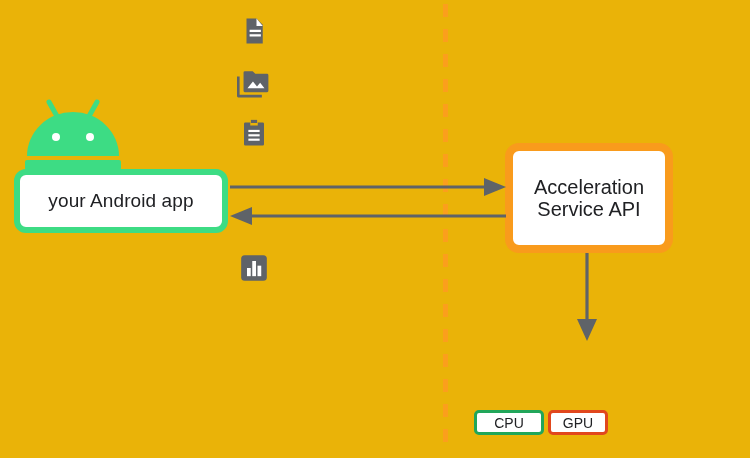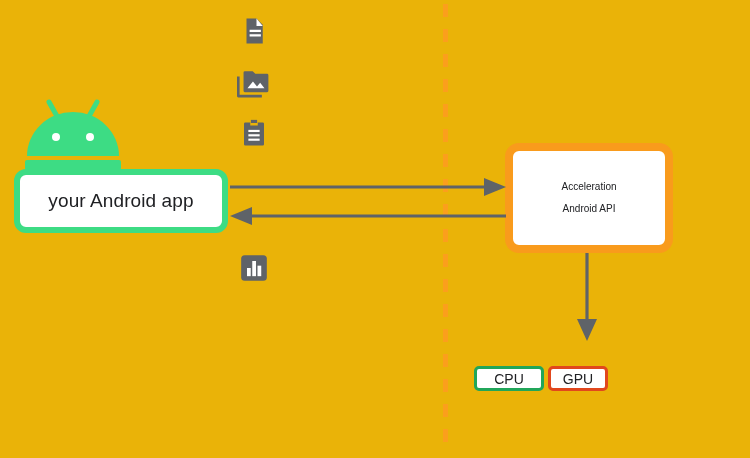--- a/index.html
+++ b/index.html
@@ -93,21 +93,21 @@
     box-sizing: border-box;
     border: 8px solid #F99B1C;
     border-radius: 14px;
     background: #ffffff;
     display: flex;
     align-items: center;
     justify-content: center;
     text-align: center;
   }
   #api-box .label {
-    font-size: 10px;
+    font-size: 20px;
     line-height: 22px;
     color: #202124;
   }
 
   
   .arrow-svg { position: absolute; overflow: visible; }
   #arrow-request  { left: 228px; top: 176px; width: 280px; height: 22px; }
   #arrow-response { left: 228px; top: 205px; width: 280px; height: 22px; }
   #arrow-delegate { left: 570px; top: 253px; width: 34px; height: 90px; }
 
@@ -116,20 +116,21 @@
     position: absolute;
     box-sizing: border-box;
     height: 25px;
     border-radius: 5px;
     background: #ffffff;
     display: flex;
     align-items: center;
     justify-content: center;
     font-size: 14px;
     color: #202124;
+    margin-top: 44px;
   }
   #chip-cpu {
     left: 474px; top: 366px; width: 70px;
     border: 3px solid #21A65A;
   }
   #chip-gpu {
     left: 548px; top: 366px; width: 60px;
     border: 3px solid #E1471D;
   }
 </style>
@@ -182,21 +183,21 @@
     <rect x="6" y="12" width="3.2" height="7" fill="#ffffff"></rect>
     <rect x="10.5" y="6" width="3.2" height="13" fill="#ffffff"></rect>
     <rect x="15" y="10" width="3.2" height="9" fill="#ffffff"></rect>
   </svg>
 
   <div id="divider"></div>
 
   <div id="api-box">
     <div class="label">
       <span>Acceleration</span><br>
-      <span>Android API</span>
+      <span>Service API</span>
     </div>
   </div>
 
   <svg id="arrow-request" class="arrow-svg" viewBox="0 0 280 22">
     <line x1="2" y1="11" x2="258" y2="11" stroke="#5F6368" stroke-width="3.2"></line>
     <polygon points="278,11 256,2 256,20" fill="#5F6368"></polygon>
   </svg>
 
   <svg id="arrow-response" class="arrow-svg" viewBox="0 0 280 22">
     <line x1="22" y1="11" x2="278" y2="11" stroke="#5F6368" stroke-width="3.2"></line>

